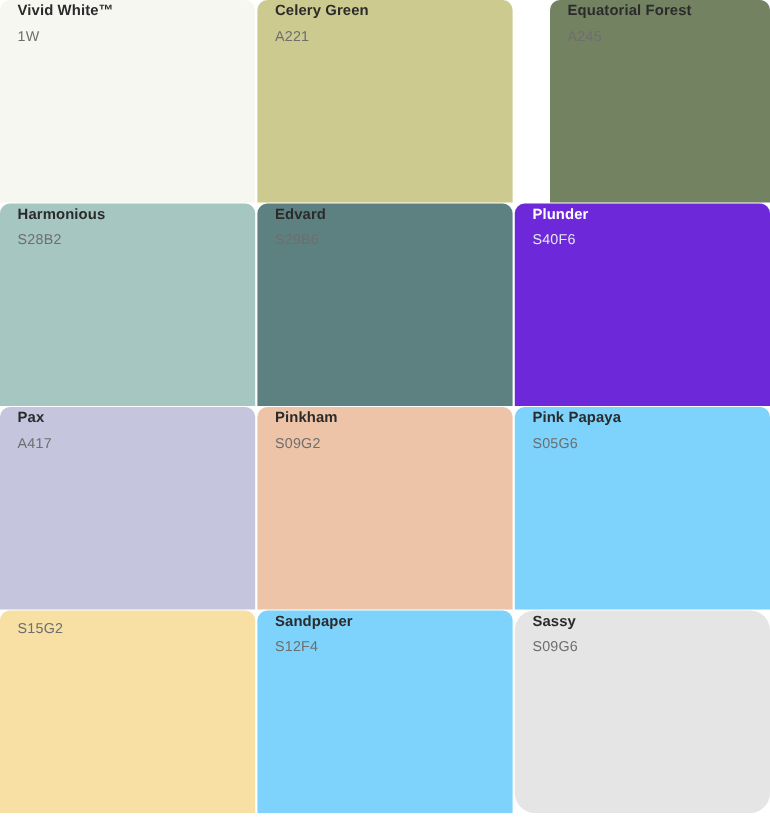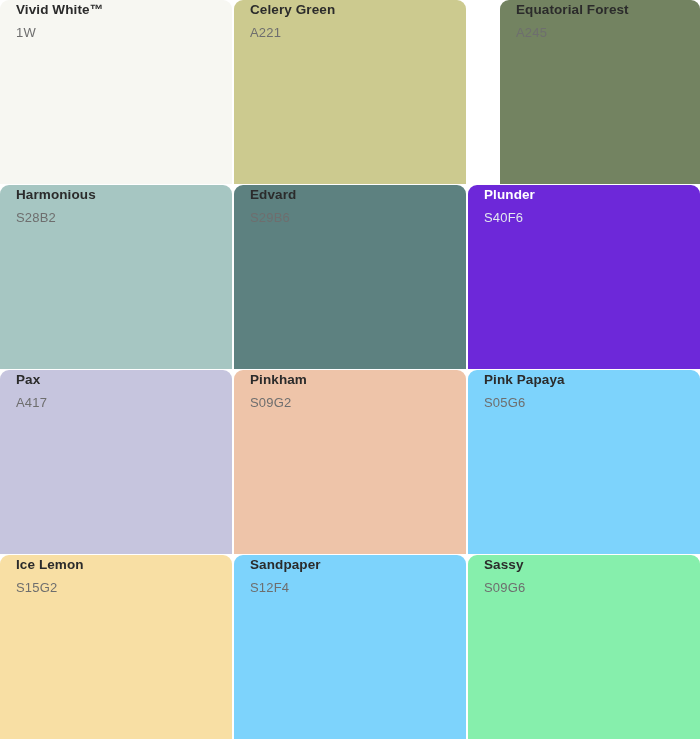--- a/index.html
+++ b/index.html
@@ -92,24 +92,23 @@
     </div>
     <div class="swatch" style="background-color: rgb(238, 196, 169);">
       <div class="swatch-name">Pinkham</div>
       <div class="swatch-code">S09G2</div>
     </div>
     <div class="swatch" style="background-color: #7dd3fc;">
       <div class="swatch-name">Pink Papaya</div>
       <div class="swatch-code">S05G6</div>
     </div>
     <div class="swatch" style="background-color: rgb(248, 223, 164);">
-      <div class="swatch-name">Ice Lemon</div>
       <div class="swatch-code">S15G2</div>
     </div>
     <div class="swatch" style="background-color: #7dd3fc;">
       <div class="swatch-name">Sandpaper</div>
       <div class="swatch-code">S12F4</div>
     </div>
-    <div class="swatch" style="background-color: #86efac;">
+    <div class="swatch" style="background-color: #e5e5e5; border-radius: 18px;">
       <div class="swatch-name">Sassy</div>
       <div class="swatch-code">S09G6</div>
     </div>
   </div>
 
 </body></html>

